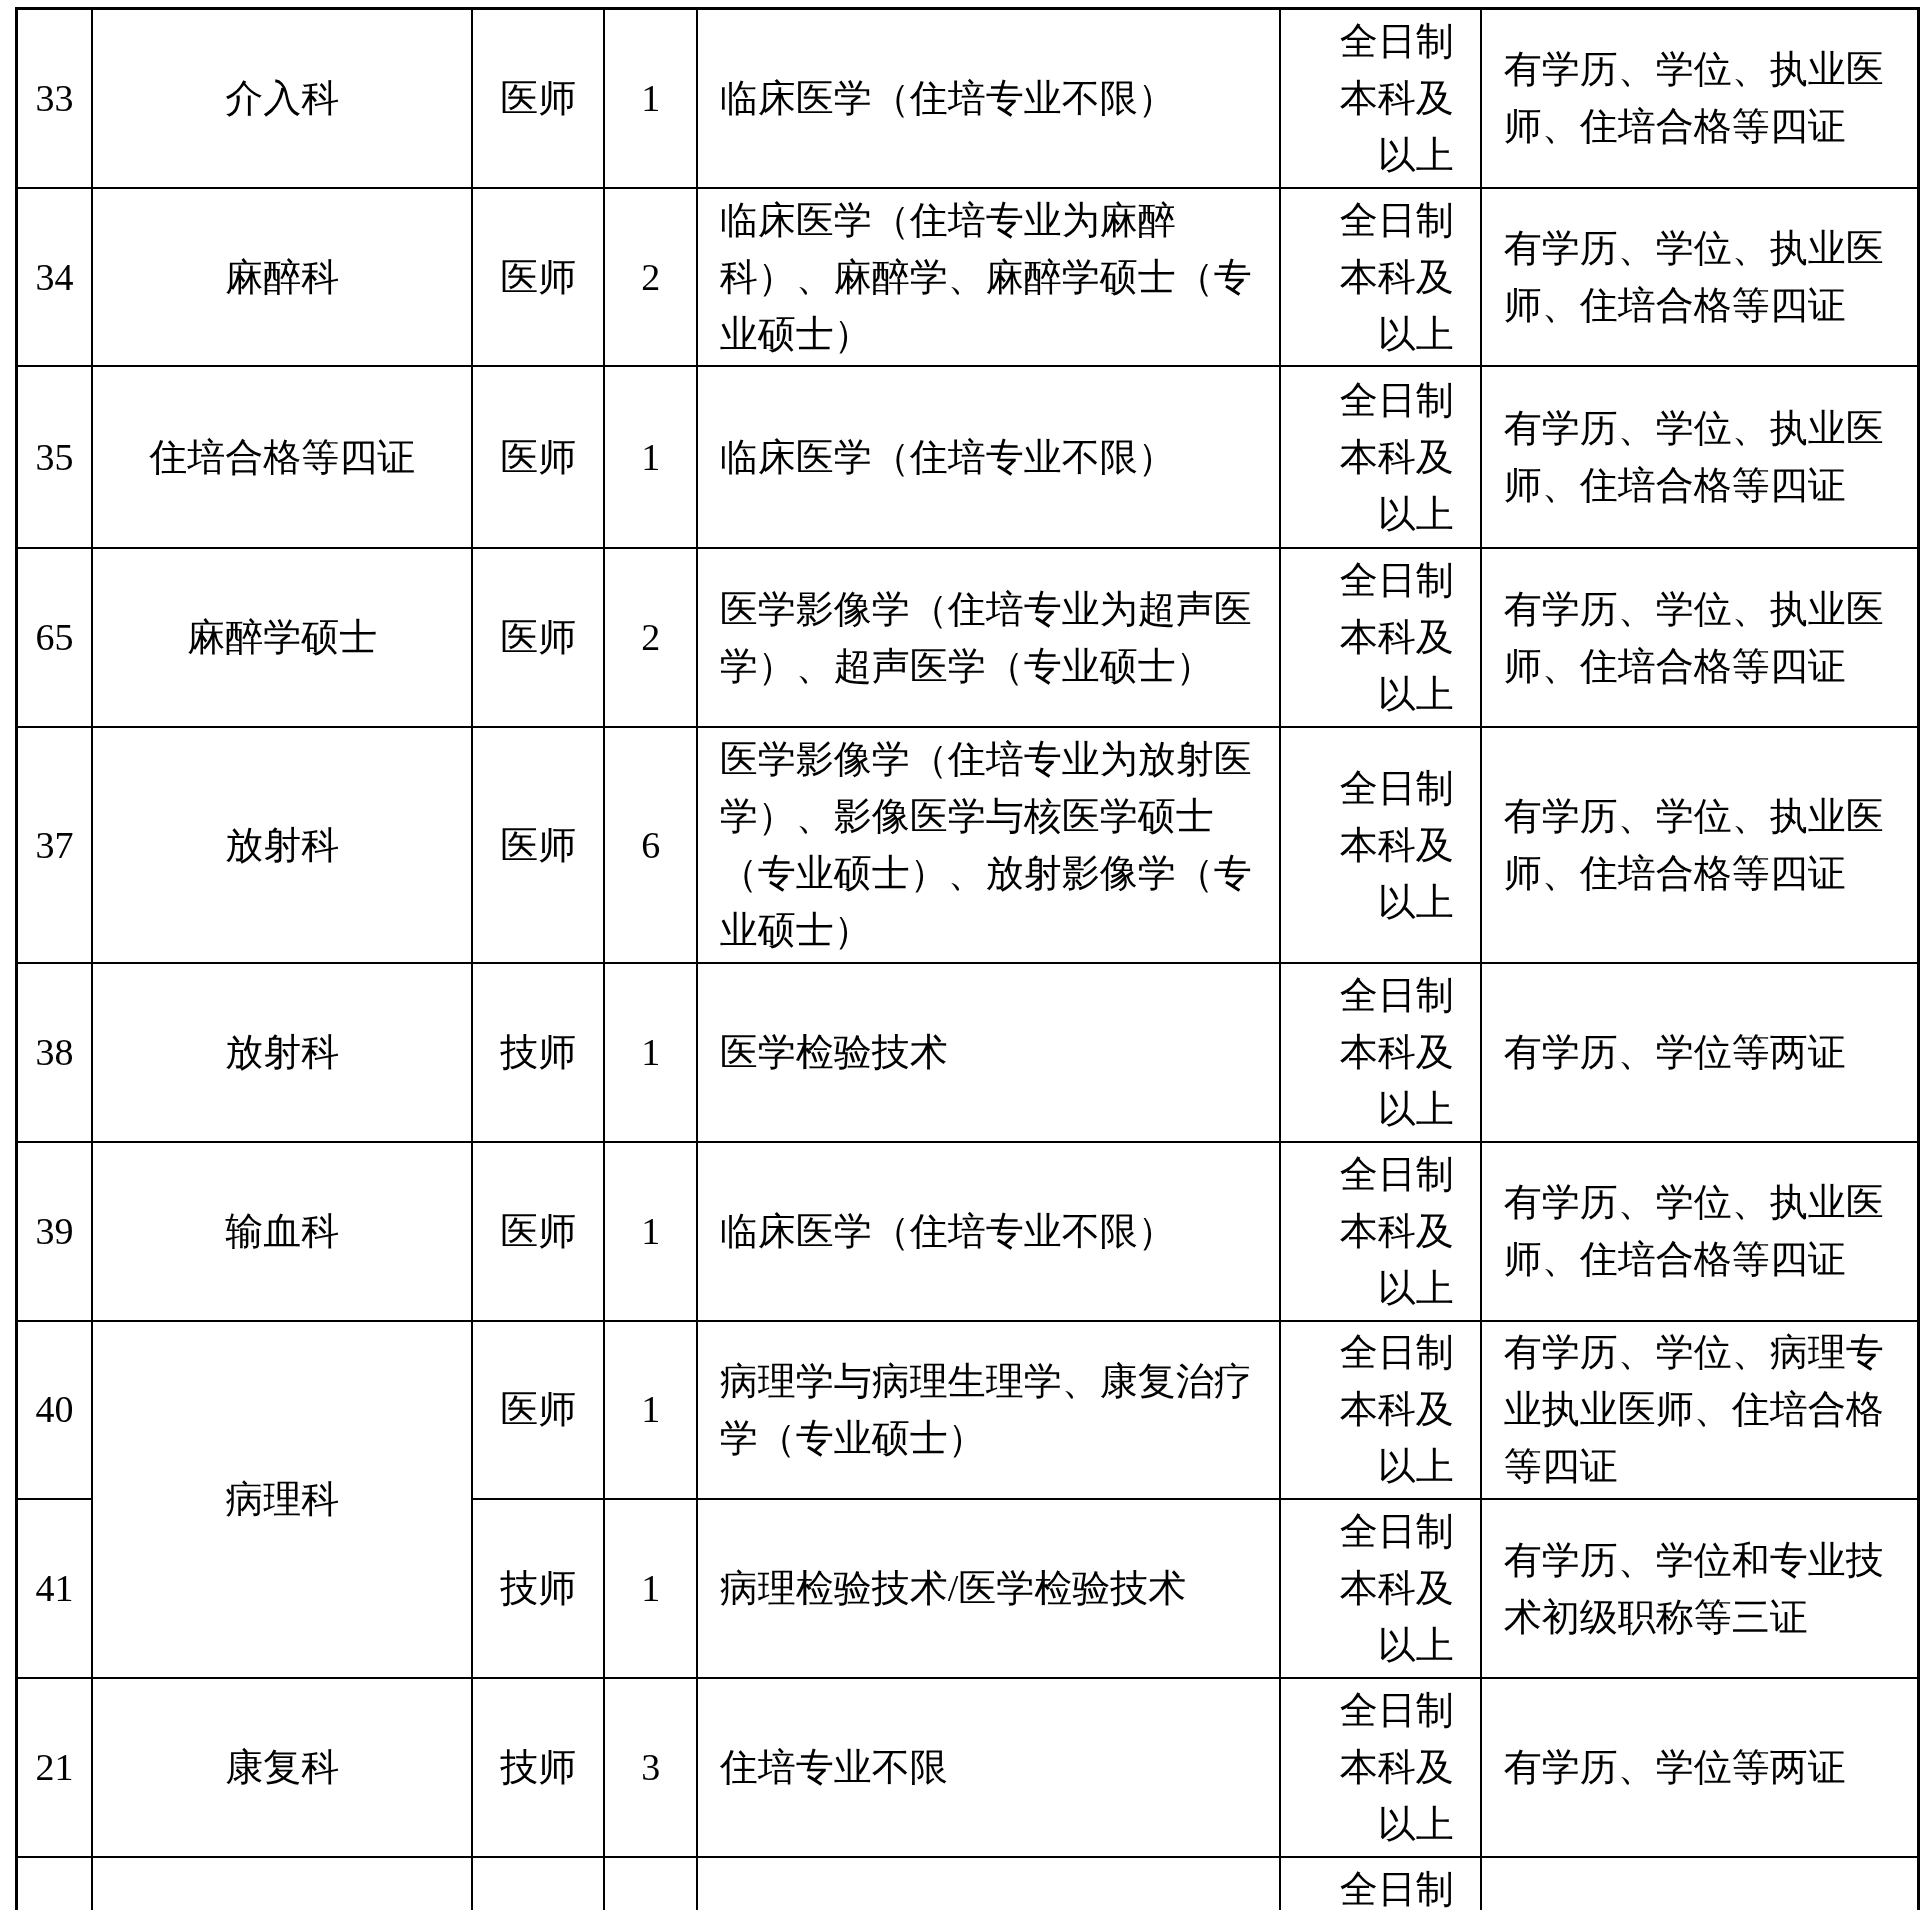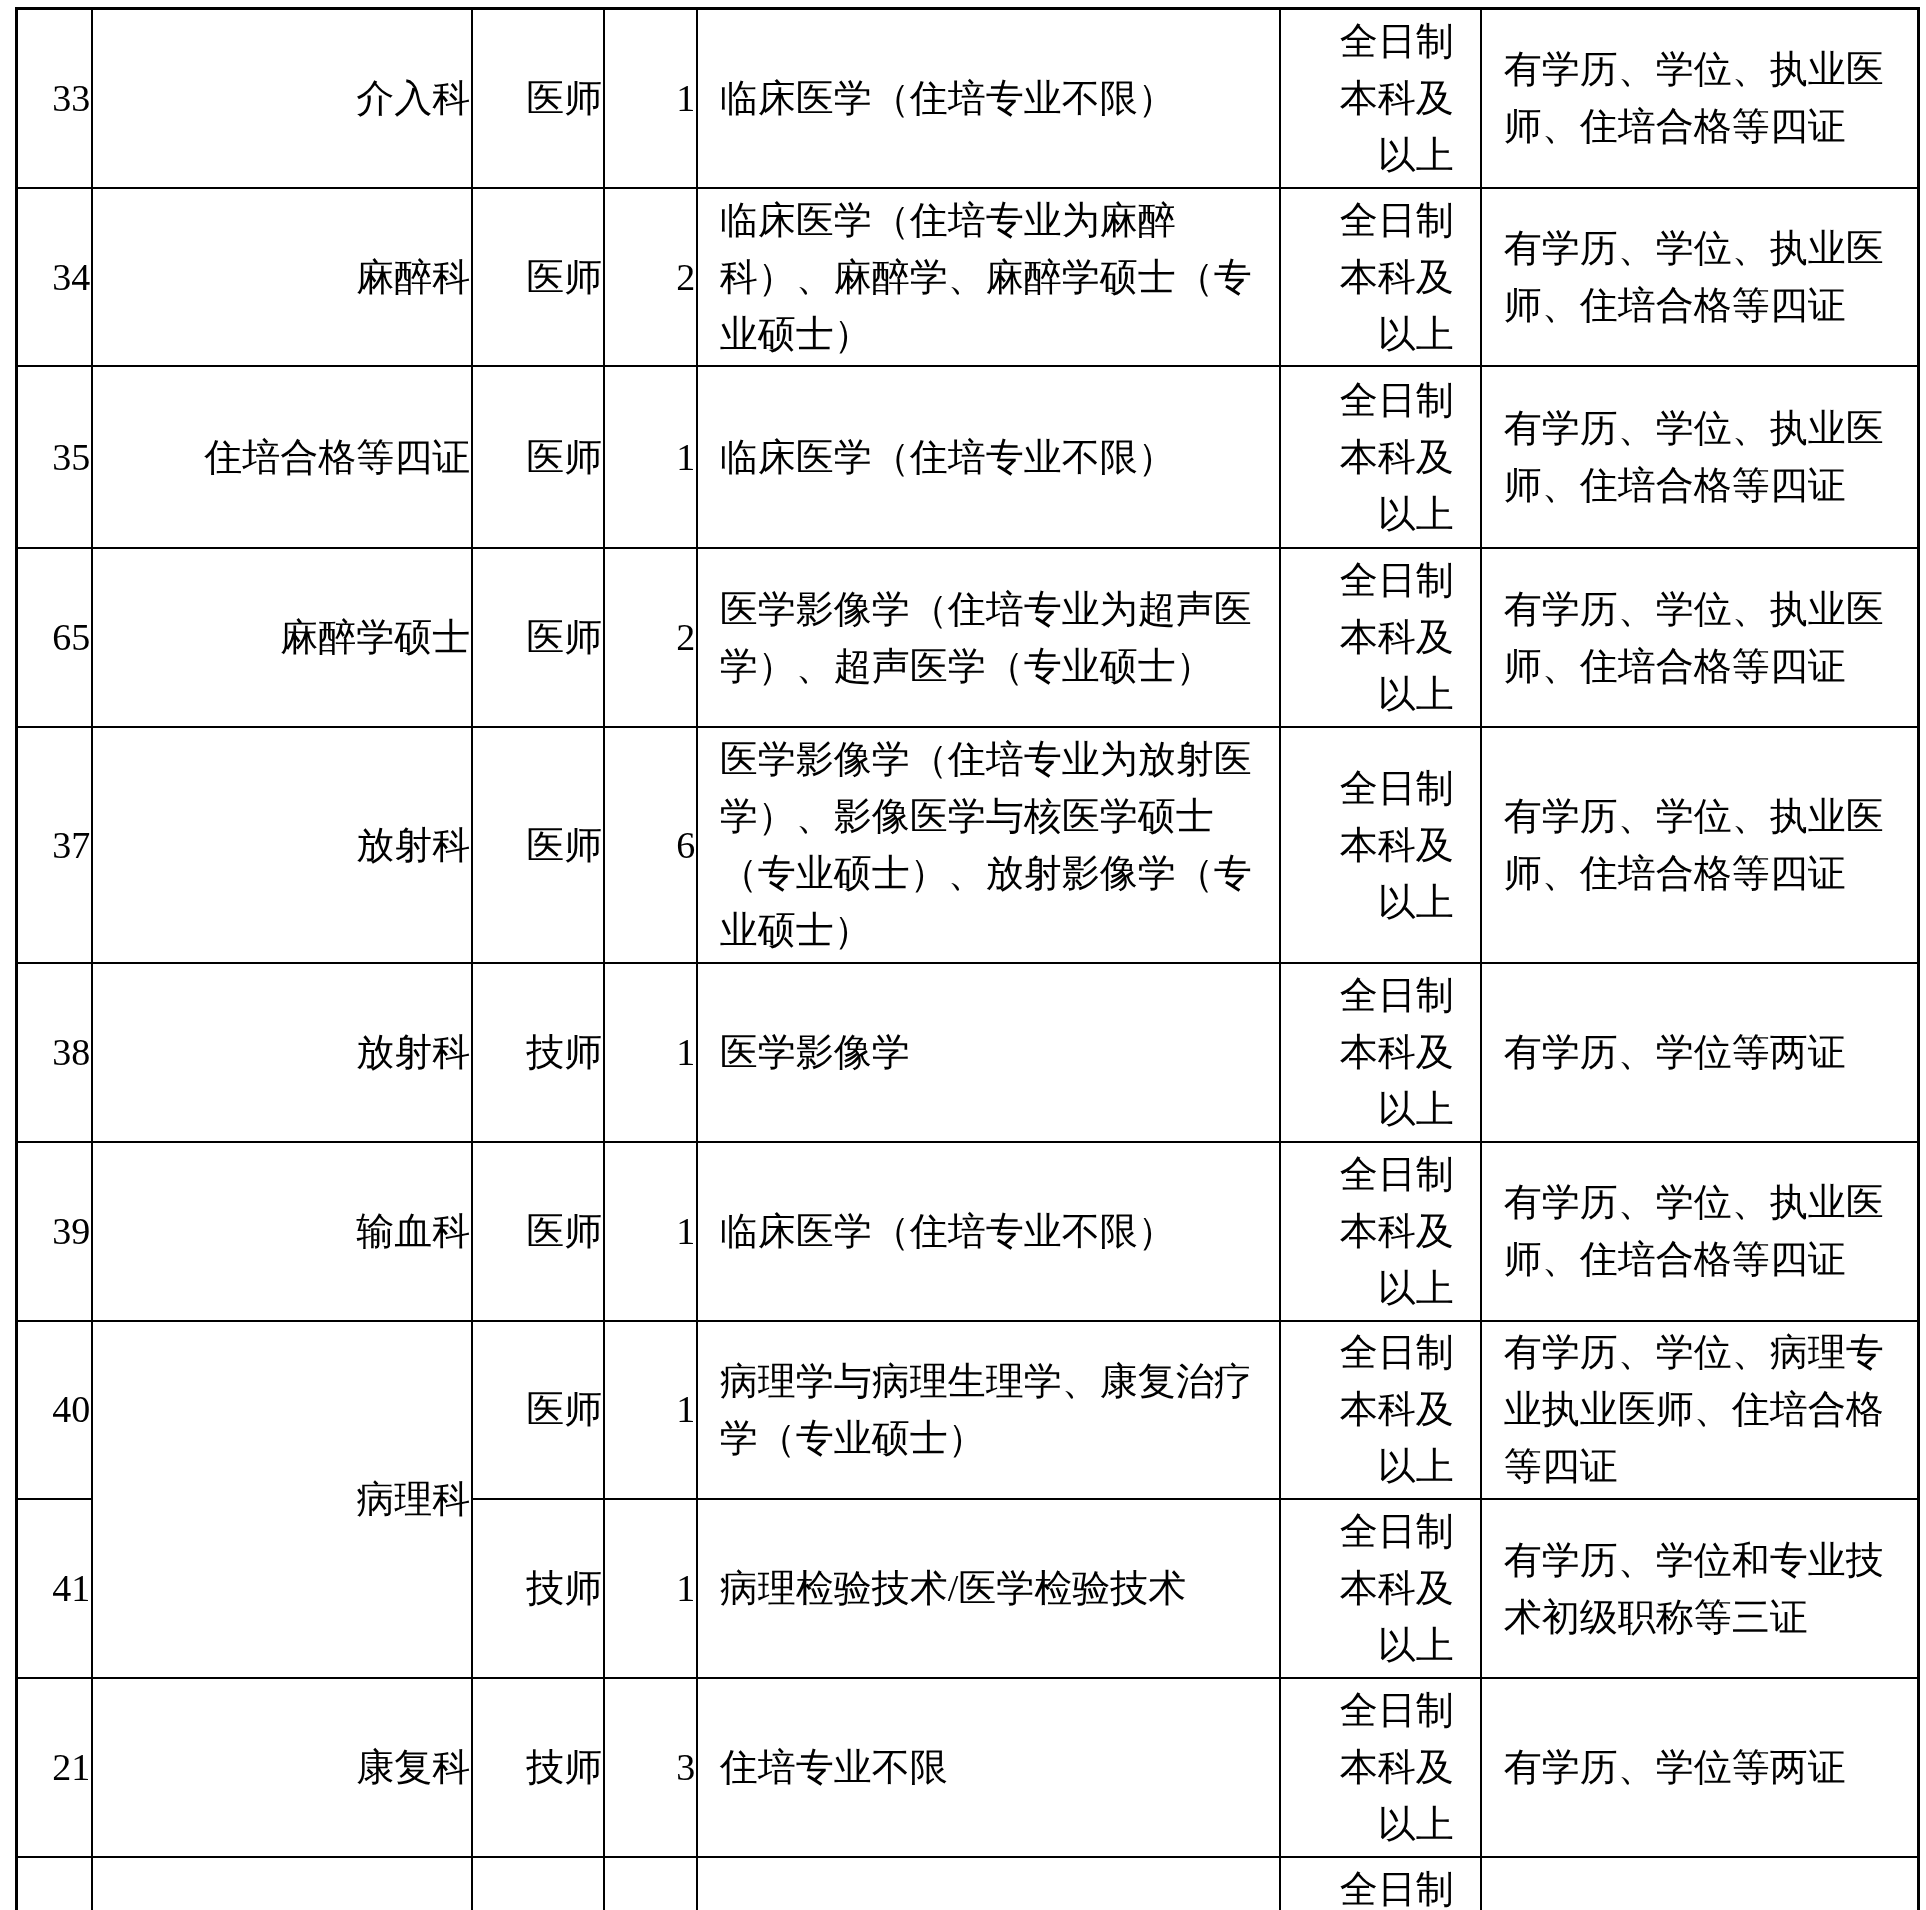--- a/index.html
+++ b/index.html
@@ -28,21 +28,21 @@
   }
   table.recruit td {
     border: 2.5px solid #000;
     vertical-align: middle;
     overflow: hidden;
     word-break: break-all;
     box-sizing: border-box;
   }
   table.recruit { border: 3.4px solid #000; }
   .c-no, .c-dept, .c-pos, .c-count {
-    text-align: right;
+    text-align: center;
   }
   .c-major, .c-cert {
     text-align: left;
     padding: 2.9px 21.6px;
   }
   .c-edu {
     text-align: right;
     padding: 2.9px 26.5px;
   }
 </style>
@@ -104,21 +104,21 @@
         <td class="c-count">6</td>
         <td class="c-major">医学影像学（住培专业为放射医学）、影像医学与核医学硕士（专业硕士）、放射影像学（专业硕士）</td>
         <td class="c-edu">全日制本科及以上</td>
         <td class="c-cert">有学历、学位、执业医师、住培合格等四证</td>
       </tr>
       <tr style="height:172px">
         <td class="c-no">38</td>
         <td class="c-dept">放射科</td>
         <td class="c-pos">技师</td>
         <td class="c-count">1</td>
-        <td class="c-major">医学影像学</td>
+        <td class="c-major">医学检验技术</td>
         <td class="c-edu">全日制本科及以上</td>
         <td class="c-cert">有学历、学位等两证</td>
       </tr>
       <tr style="height:152px">
         <td class="c-no">39</td>
         <td class="c-dept">输血科</td>
         <td class="c-pos">医师</td>
         <td class="c-count">1</td>
         <td class="c-major">临床医学（住培专业不限）</td>
         <td class="c-edu">全日制本科及以上</td>

